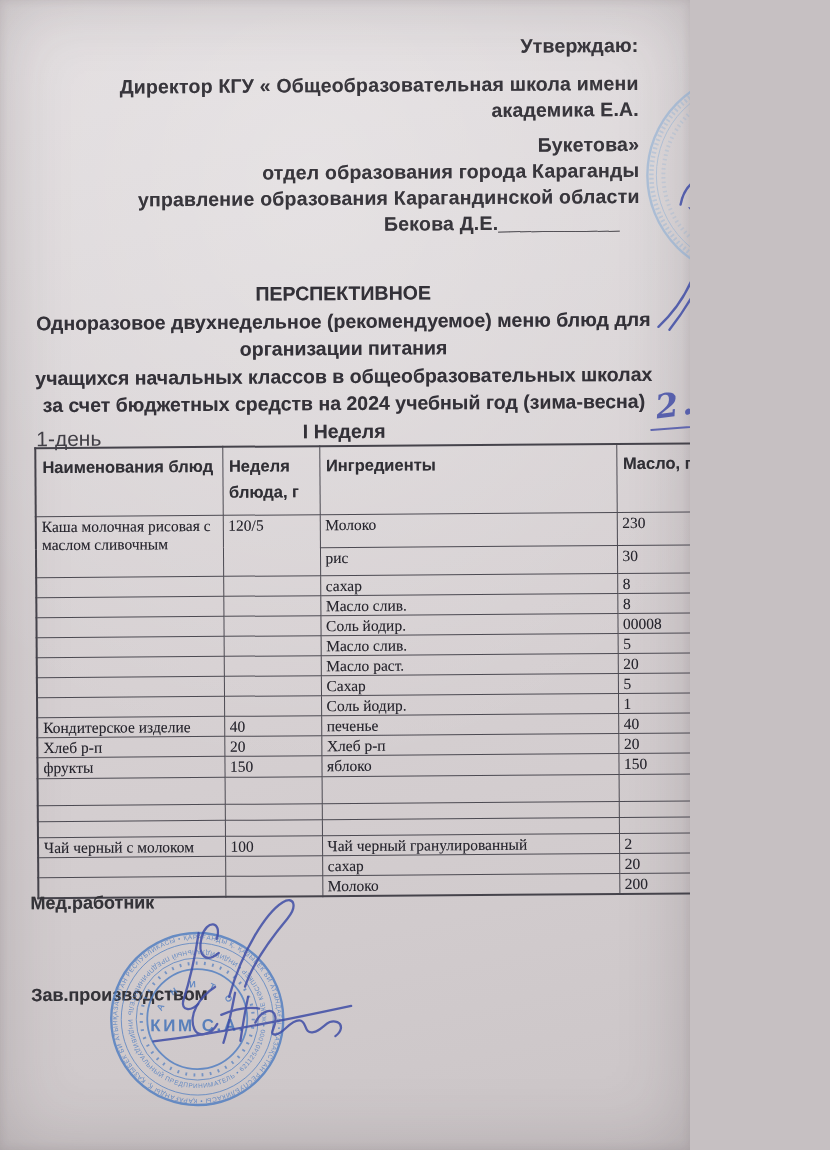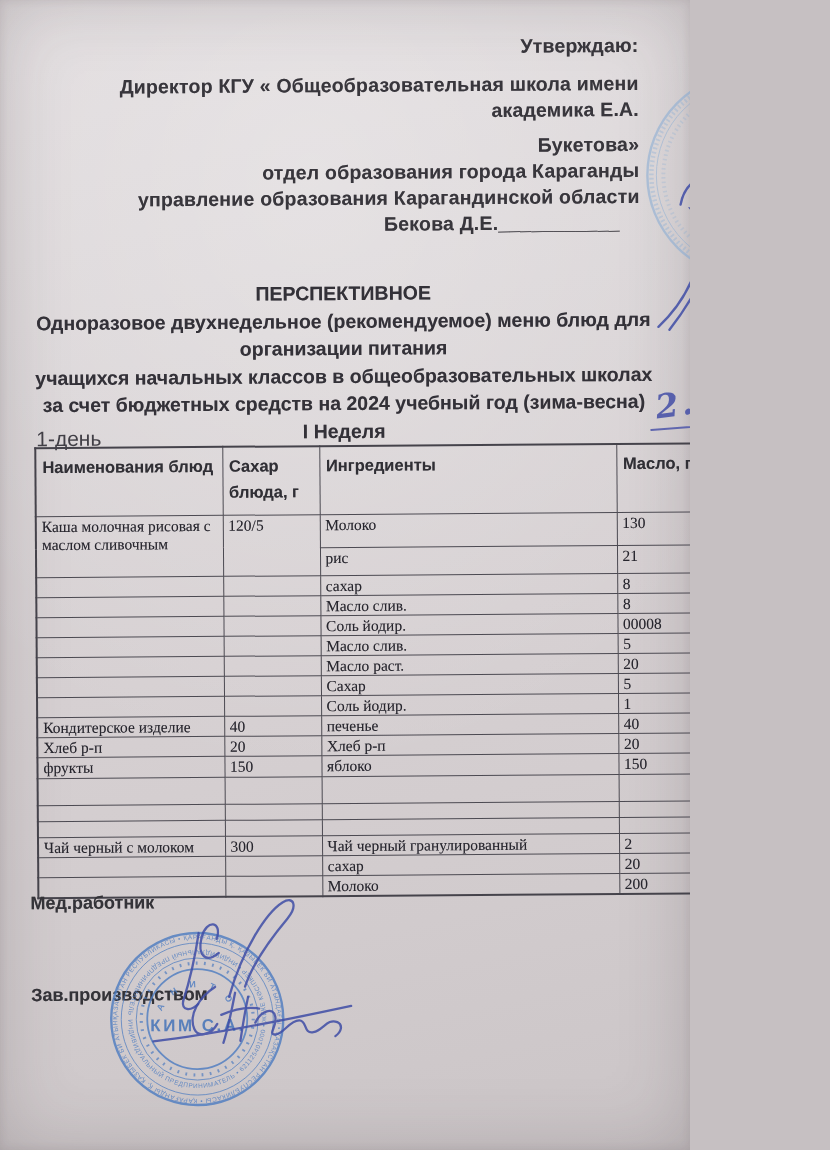--- a/index.html
+++ b/index.html
@@ -136,35 +136,35 @@
     <table class="menu">
       <colgroup>
         <col style="width:187px">
           <col style="width:97px">
           <col style="width:297px">
           <col style="width:142px">
       </colgroup>
       <thead>
         <tr class="rk-hdr">
           <th>Наименования блюд</th>
-          <th>Сахар блюда, г</th>
+          <th>Неделя блюда, г</th>
           <th>Ингредиенты</th>
           <th>Масло, г</th>
         </tr>
       </thead>
       <tbody>
           <tr class="rk-r1">
             <td class="col-dish" rowspan="2">Каша молочная рисовая с маслом сливочным</td>
             <td class="col-yield" rowspan="2">120/5</td>
             <td class="col-ing">Молоко</td>
-            <td class="col-brutto">130</td>
+            <td class="col-brutto">230</td>
           </tr>
           <tr class="rk-r2">
             <td class="col-ing">рис</td>
-            <td class="col-brutto">21</td>
+            <td class="col-brutto">30</td>
           </tr>
           <tr class="rk-sm">
             <td class="col-dish"></td>
             <td class="col-yield"></td>
             <td class="col-ing">сахар</td>
             <td class="col-brutto">8</td>
           </tr>
           <tr class="rk-sm">
             <td class="col-dish"></td>
             <td class="col-yield"></td>
@@ -232,21 +232,21 @@
             <td class="col-brutto"></td>
           </tr>
           <tr class="rk-sp2">
             <td class="col-dish"></td>
             <td class="col-yield"></td>
             <td class="col-ing"></td>
             <td class="col-brutto"></td>
           </tr>
           <tr class="rk-md">
             <td class="col-dish">Чай черный с молоком</td>
-            <td class="col-yield">300</td>
+            <td class="col-yield">100</td>
             <td class="col-ing">Чай черный гранулированный</td>
             <td class="col-brutto">2</td>
           </tr>
           <tr class="rk-sm">
             <td class="col-dish"></td>
             <td class="col-yield"></td>
             <td class="col-ing">сахар</td>
             <td class="col-brutto">20</td>
           </tr>
           <tr class="rk-md">

